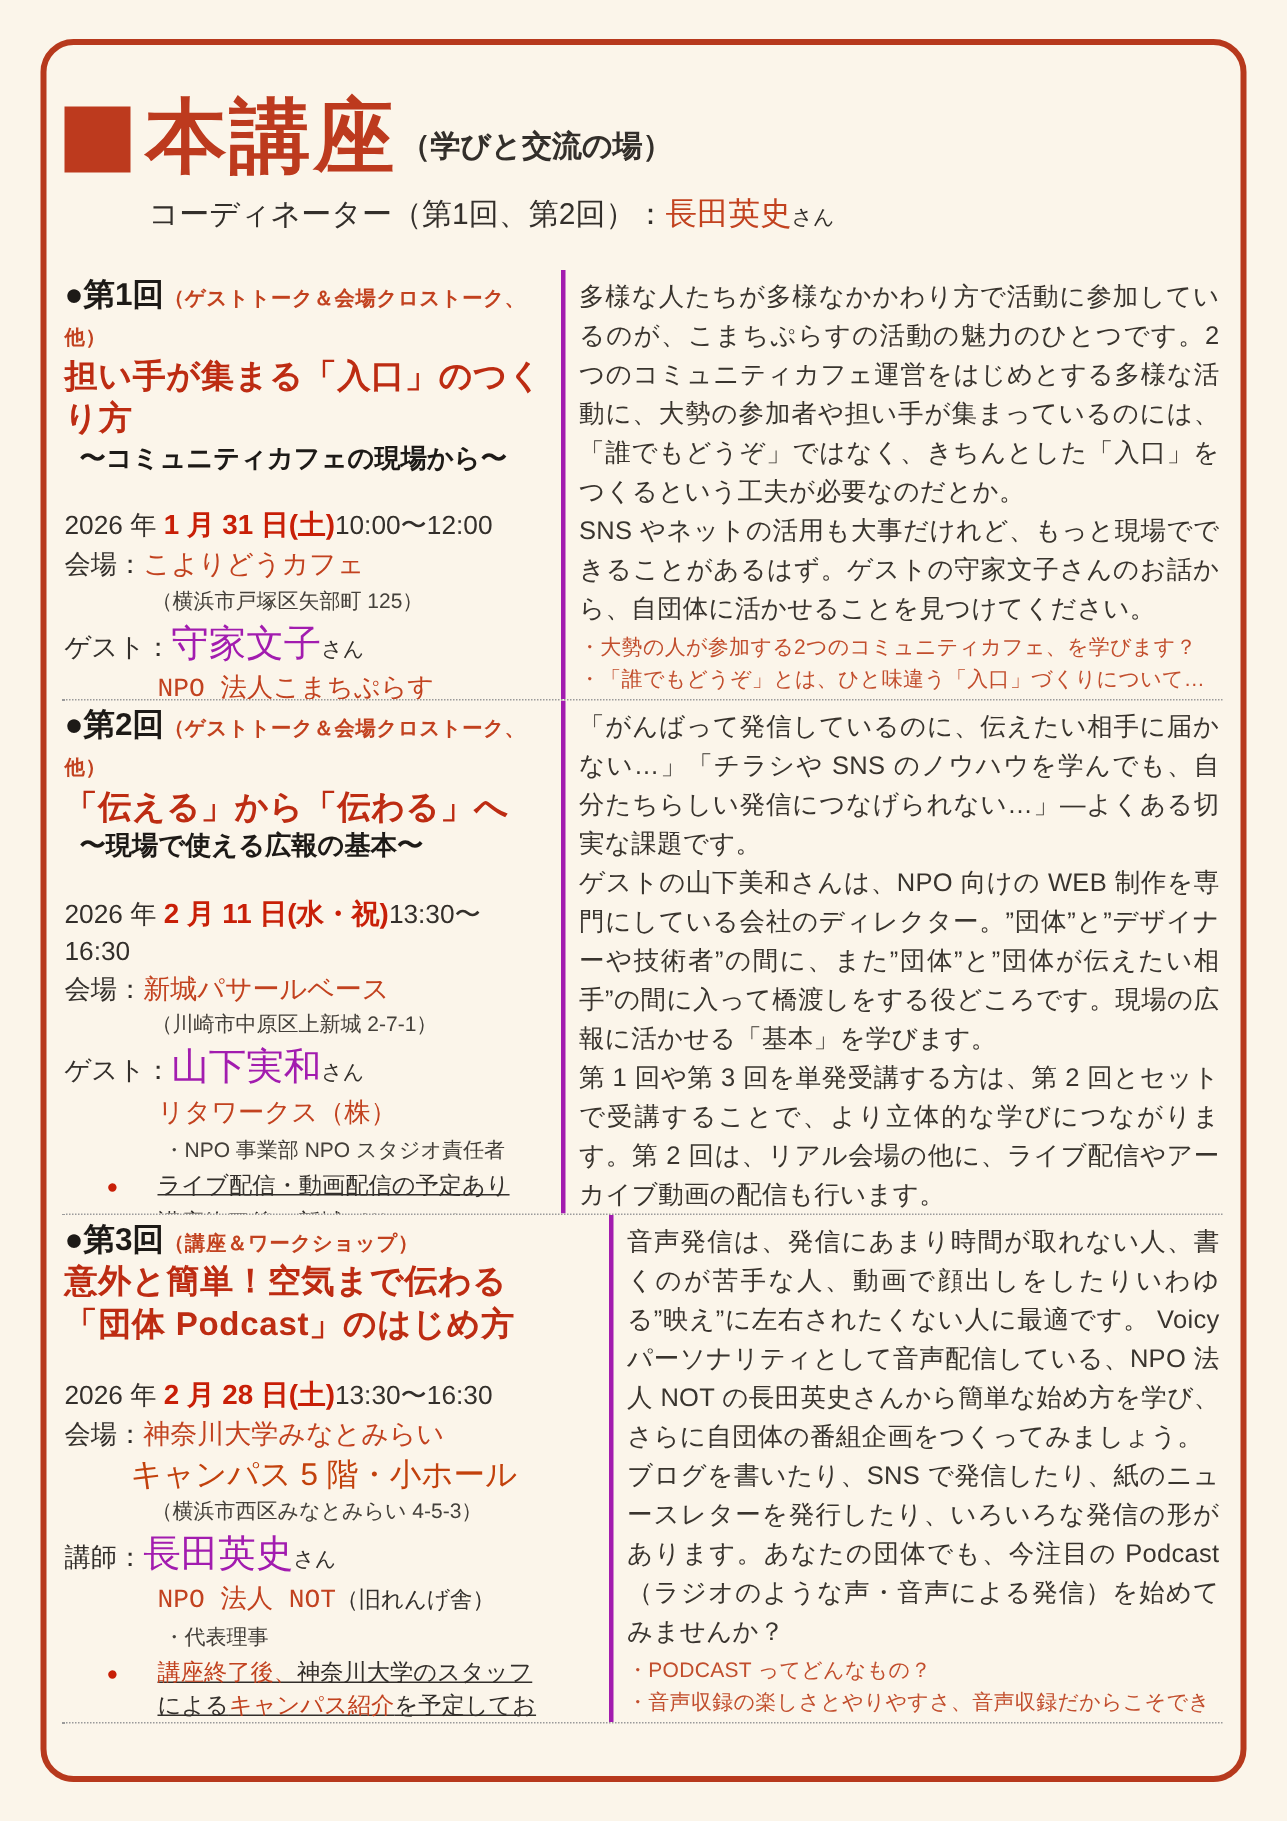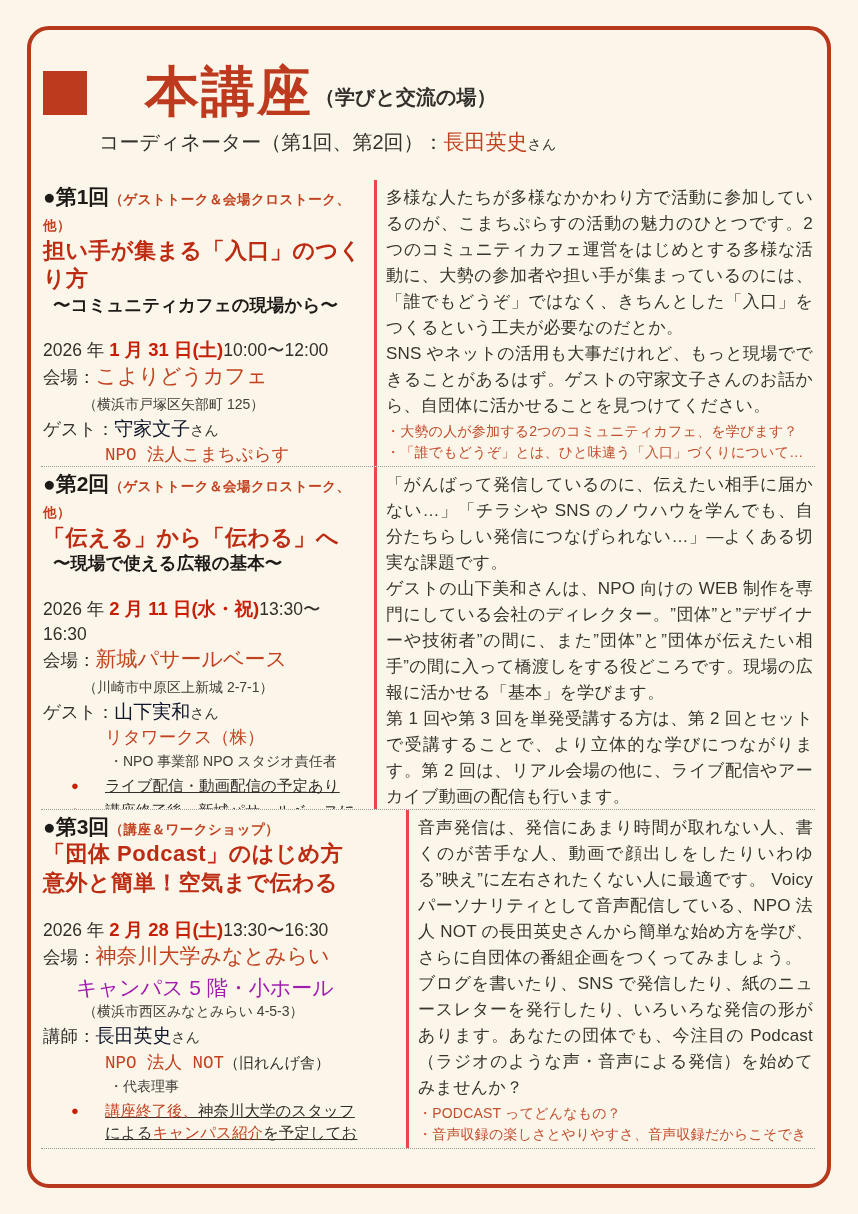--- a/index.html
+++ b/index.html
@@ -17,59 +17,59 @@
     padding:0 12px 0 10px;
     overflow:hidden;
   }
   
   .title-block { height:150px; padding:34px 0 0 2px; }
   .title-row { display:flex; align-items:center; }
   .title-square {
     width:44px; height:44px; background:#bd3a1e; display:inline-block;
     margin:4px 10px 0 0; flex:0 0 auto;
   }
-  .main-title { font-size:54px; font-weight:bold; color:#bd3a1e; letter-spacing:2px; line-height:1;margin-left:48px; }
+  .main-title { font-size:54px; font-weight:bold; color:#bd3a1e; letter-spacing:2px; line-height:1; }
   .title-note { font-size:20px; font-weight:bold; color:#332f2b; margin-left:2px; padding-top:12px; }
   .coordinator { margin:10px 0 0 56px; font-size:20px; color:#332f2b; }
   .coordinator .name { color:#c2421f; font-size:21px; }
   .coordinator .hono { font-size:14px; }
   
   .session {
     display:grid; grid-template-columns:333px 1fr;
     border-bottom:1px dotted #9a9a9a;
     overflow:hidden;
   }
   .session.s1 { height:287px; }
   .session.s2 { height:343px; }
   .session.s3 { height:339px;gap:32px; }
   .left { padding:4px 10px 0 2px; overflow:hidden; }
   .right {
-    border-left:3px solid #ef4444;
+    border-left:3px solid #a21caf;
     position:relative;
     padding:5px 2px 0 9px;
     overflow:hidden;
   }
   .ring {
     position:absolute; left:-10px; top:3px;
     width:9px; height:9px; border:4px solid #bd3a1e; border-radius:50%;
     background:#fbf5ea;
   }
   
   .s-head { font-size:21px; font-weight:bold; color:#1d1a17; line-height:1.25; }
   .s-head .hn { font-size:13.5px; font-weight:bold; color:#c2421f; letter-spacing:0.5px; }
   .s-title { font-size:22px; font-weight:bold; color:#bd2c12; line-height:1.3; letter-spacing:0.5px; }
   .s-sub { font-size:17.5px; font-weight:bold; color:#1d1a17; margin-left:10px; line-height:1.35; }
   .date { margin-top:20px; font-size:17.5px; color:#332f2b; line-height:1.4; }
   .date .dh { color:#c81f07; font-weight:bold; font-size:18.5px; }
   .venue-row { font-size:17.5px; line-height:1.45; }
-  .venue-row .v { color:#c2421f; font-size:21px;font-family:Liberation Mono, monospace; }
-  .venue2 { color:#a21caf; font-size:21px; margin-left:33px; line-height:1.3; }
-  .addr { font-size:14px; color:#44403a; margin-left:40px; line-height:1.5; }
+  .venue-row .v { color:#c2421f; font-size:18px; }
+  .venue2 { color:#c2410c; font-size:21px; margin-left:44px; line-height:1.3; }
+  .addr { font-size:14px; color:#44403a; margin-left:58px; line-height:1.5; }
   .person-row { font-size:17.5px; line-height:1.45; }
-  .person-row .p { color:#0f172a; font-size:19px; }
+  .person-row .p { color:#a21caf; font-size:25px; }
   .person-row .h { font-size:14px; }
   .org { color:#c2421f; font-size:17.5px; margin-left:62px; line-height:1.5;font-family:Liberation Mono, monospace; }
   .org .osfx { color:#332f2b; font-size:15px; }
   .role { font-size:14px; color:#44403a; margin-left:66px; line-height:1.5; }
   .note { display:flex; margin:3px 0 0 28px; font-size:15.5px; line-height:1.42; }
   .note .nb { flex:0 0 auto; width:34px; font-size:13px; padding-top:2px; color:#1d1a17; }
   .note.rbullet .nb { color:#c81f07; }
   .note .nt { flex:1; color:#332f2b;text-decoration:underline; }
   .rd { color:#c2421f; }
   .blk { color:#332f2b; }
@@ -164,22 +164,22 @@
       <p>第 1 回や第 3 回を単発受講する方は、第 2 回とセットで受講することで、より立体的な学びにつながります。第 2 回は、リアル会場の他に、ライブ配信やアーカイブ動画の配信も行います。</p>
 
     </div>
   </section>
 
   <section class="session s3">
     <div class="left">
       <div class="s-head">
         <span>●第3回</span><span class="hn">（講座＆ワークショップ）</span>
       </div>
+      <div class="s-title">意外と簡単！空気まで伝わる</div>
       <div class="s-title">「団体 Podcast」のはじめ方</div>
-      <div class="s-title">意外と簡単！空気まで伝わる</div>
       <div class="date">
         <span>2026 年 </span><span class="dh">2 月 28 日(土)</span><span>13:30〜16:30</span>
       </div>
       <div class="venue-row">
         <span>会場：</span><span class="v">神奈川大学みなとみらい</span>
       </div>
       <div class="venue2">キャンパス 5 階・小ホール</div>
       <div class="addr">（横浜市西区みなとみらい 4-5-3）</div>
       <div class="person-row">
         <span>講師：</span><span class="p">長田英史</span><span class="h">さん</span>

